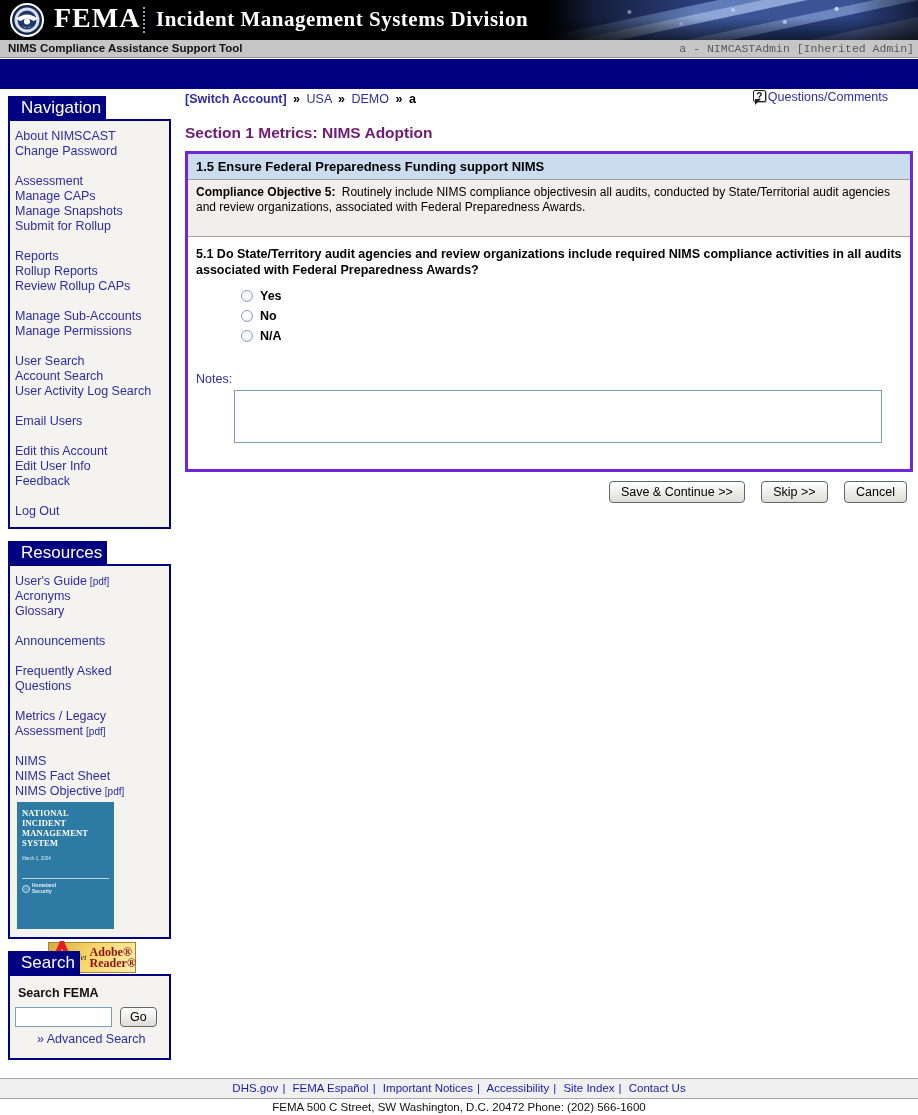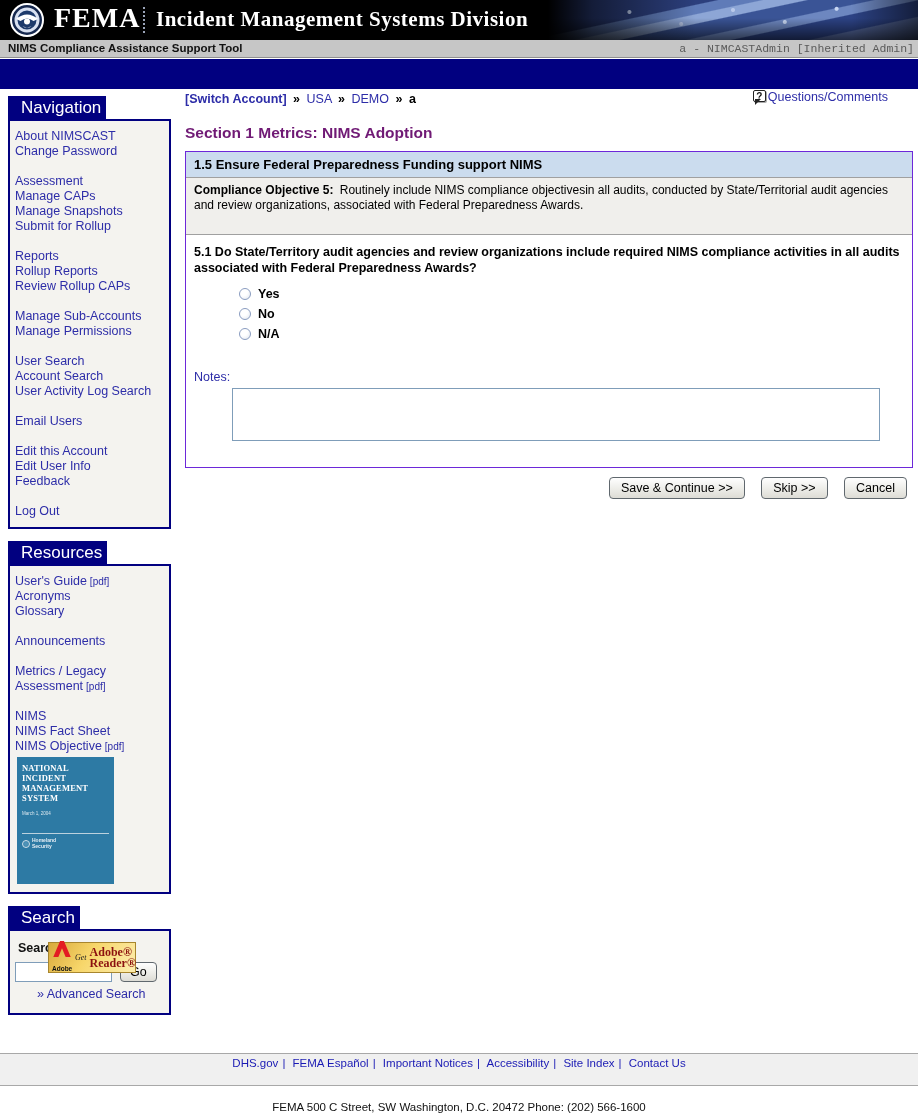--- a/index.html
+++ b/index.html
@@ -73,37 +73,37 @@
   .breadcrumb { font-size:12.5px; color:#000; }
   .breadcrumb a { color:#2d2da8; }
   .breadcrumb .bc-bold { font-weight:bold; }
   .breadcrumb .sep { font-weight:bold; margin:0 3px; }
   .breadcrumb .current { font-weight:bold; }
   .qc-link { position:absolute; top:90px; right:30px; display:flex; align-items:flex-start; gap:2px; font-size:12.5px; color:#2d2da8; }
   .qc-icon { width:13px; height:12px; border:1px solid #222; border-radius:2px; background:#fff; color:#111; font-size:10px; font-weight:bold; line-height:11px; text-align:center; position:relative; box-shadow:1px 1px 0 #aaa; }
   .qc-icon::after { content:""; position:absolute; left:1px; bottom:-4px; border:3px solid transparent; border-top-color:#222; border-left-color:#222; }
   .page-title { font-size:15.5px; font-weight:bold; color:#701a75; margin:18px 0 9px 0; }
 
-  .qbox { border:1px solid #6d28d9; width:728px; }
+  .qbox { border:3px solid #6d28d9; width:728px; }
   .qbox-header { background:#cbdcee; border-bottom:1px solid #a0a0a0; padding:5px 8px; font-size:13px; font-weight:bold; color:#000; }
   .qbox-objective { background:#f0efec; border-bottom:1px solid #a0a0a0; padding:5px 8px 21px 8px; font-size:12px; line-height:15px; color:#000; }
   .qbox-objective b { font-weight:bold; }
   .qbox-body { background:#fff; padding:9px 8px 14px 8px; min-height:232px; position:relative; }
   .question { font-size:12.5px; font-weight:bold; line-height:16px; color:#000; }
   .radio-group { margin:8px 0 0 45px; }
   .radio-row { display:flex; align-items:center; height:20px; gap:7px; cursor:pointer; }
   .radio-circle { width:12px; height:12px; border:1px solid #8a9cc0; border-radius:50%; background:radial-gradient(circle at 35% 30%, #fff 40%, #dfe5ee); display:inline-block; }
   .radio-label { font-size:12.5px; font-weight:bold; }
   .notes-label { color:#2d2da8; font-size:12.5px; margin:26px 0 4px 0; }
   .notes-area { display:block; margin-left:38px; width:648px; height:53px; border:1px solid #7f9db9; resize:none; font-family:"Liberation Sans", sans-serif; font-size:12px; padding:2px; }
   .btn-row { width:728px; text-align:right; margin-top:9px; padding-right:6px; }
   .btn-row .btn { margin-left:12px; padding:3px 11px; }
 
   
-  .footer-bar { position:absolute; left:0; top:1053px; width:918px; height:33px; background:#f0f0f0; border-top:1px solid #a8a8a8; border-bottom:1px solid #a8a8a8; text-align:center; font-size:11.5px; line-height:19px; }
+  .footer-bar { position:absolute; left:0; top:1078px; width:918px; height:21px; background:#f0f0f0; border-top:1px solid #a8a8a8; border-bottom:1px solid #a8a8a8; text-align:center; font-size:11.5px; line-height:19px; }
   .footer-bar a { color:#1a1ab4; }
   .footer-bar .fsep { color:#1a1ab4; margin:0 4px; }
   .footer-addr { position:absolute; left:0; top:1101px; width:918px; text-align:center; font-size:11.5px; color:#111; }
 </style>
 </head>
 <body>
 
 <div class="hdr">
   <span class="seal">
     <svg viewBox="0 0 34 34" width="34" height="34">
@@ -177,20 +177,23 @@
 
   <span class="side-tab">Resources</span>
   <div class="side-box">
     <div class="side-group">
       <a><span>User's Guide</span><span class="pdf">[pdf]</span></a>
       <a>Acronyms</a>
       <a>Glossary</a>
     </div>
     <div class="side-group">
       <a>Announcements</a>
+    </div>
+    <div class="side-group">
+      <a>Frequently Asked Questions</a>
     </div>
     <div class="side-group">
       <a><span>Metrics / Legacy Assessment</span><span class="pdf">[pdf]</span></a>
     </div>
     <div class="side-group">
       <a>NIMS</a>
       <a>NIMS Fact Sheet</a>
       <a><span>NIMS Objective</span><span class="pdf">[pdf]</span></a>
       <div class="nims-cover">
         <div class="cover-title">NATIONAL INCIDENT MANAGEMENT SYSTEM</div>

